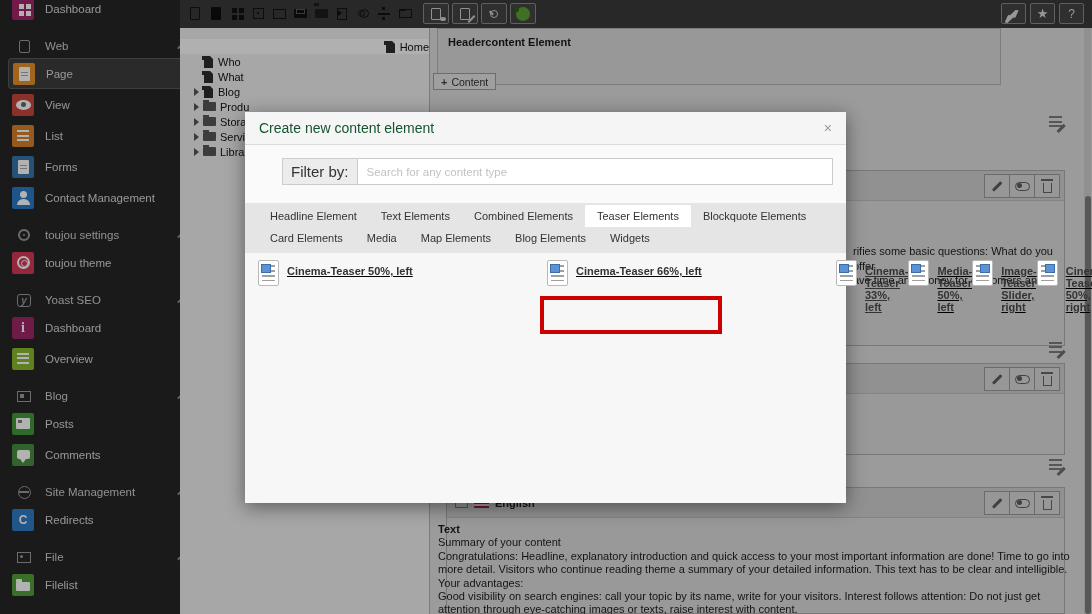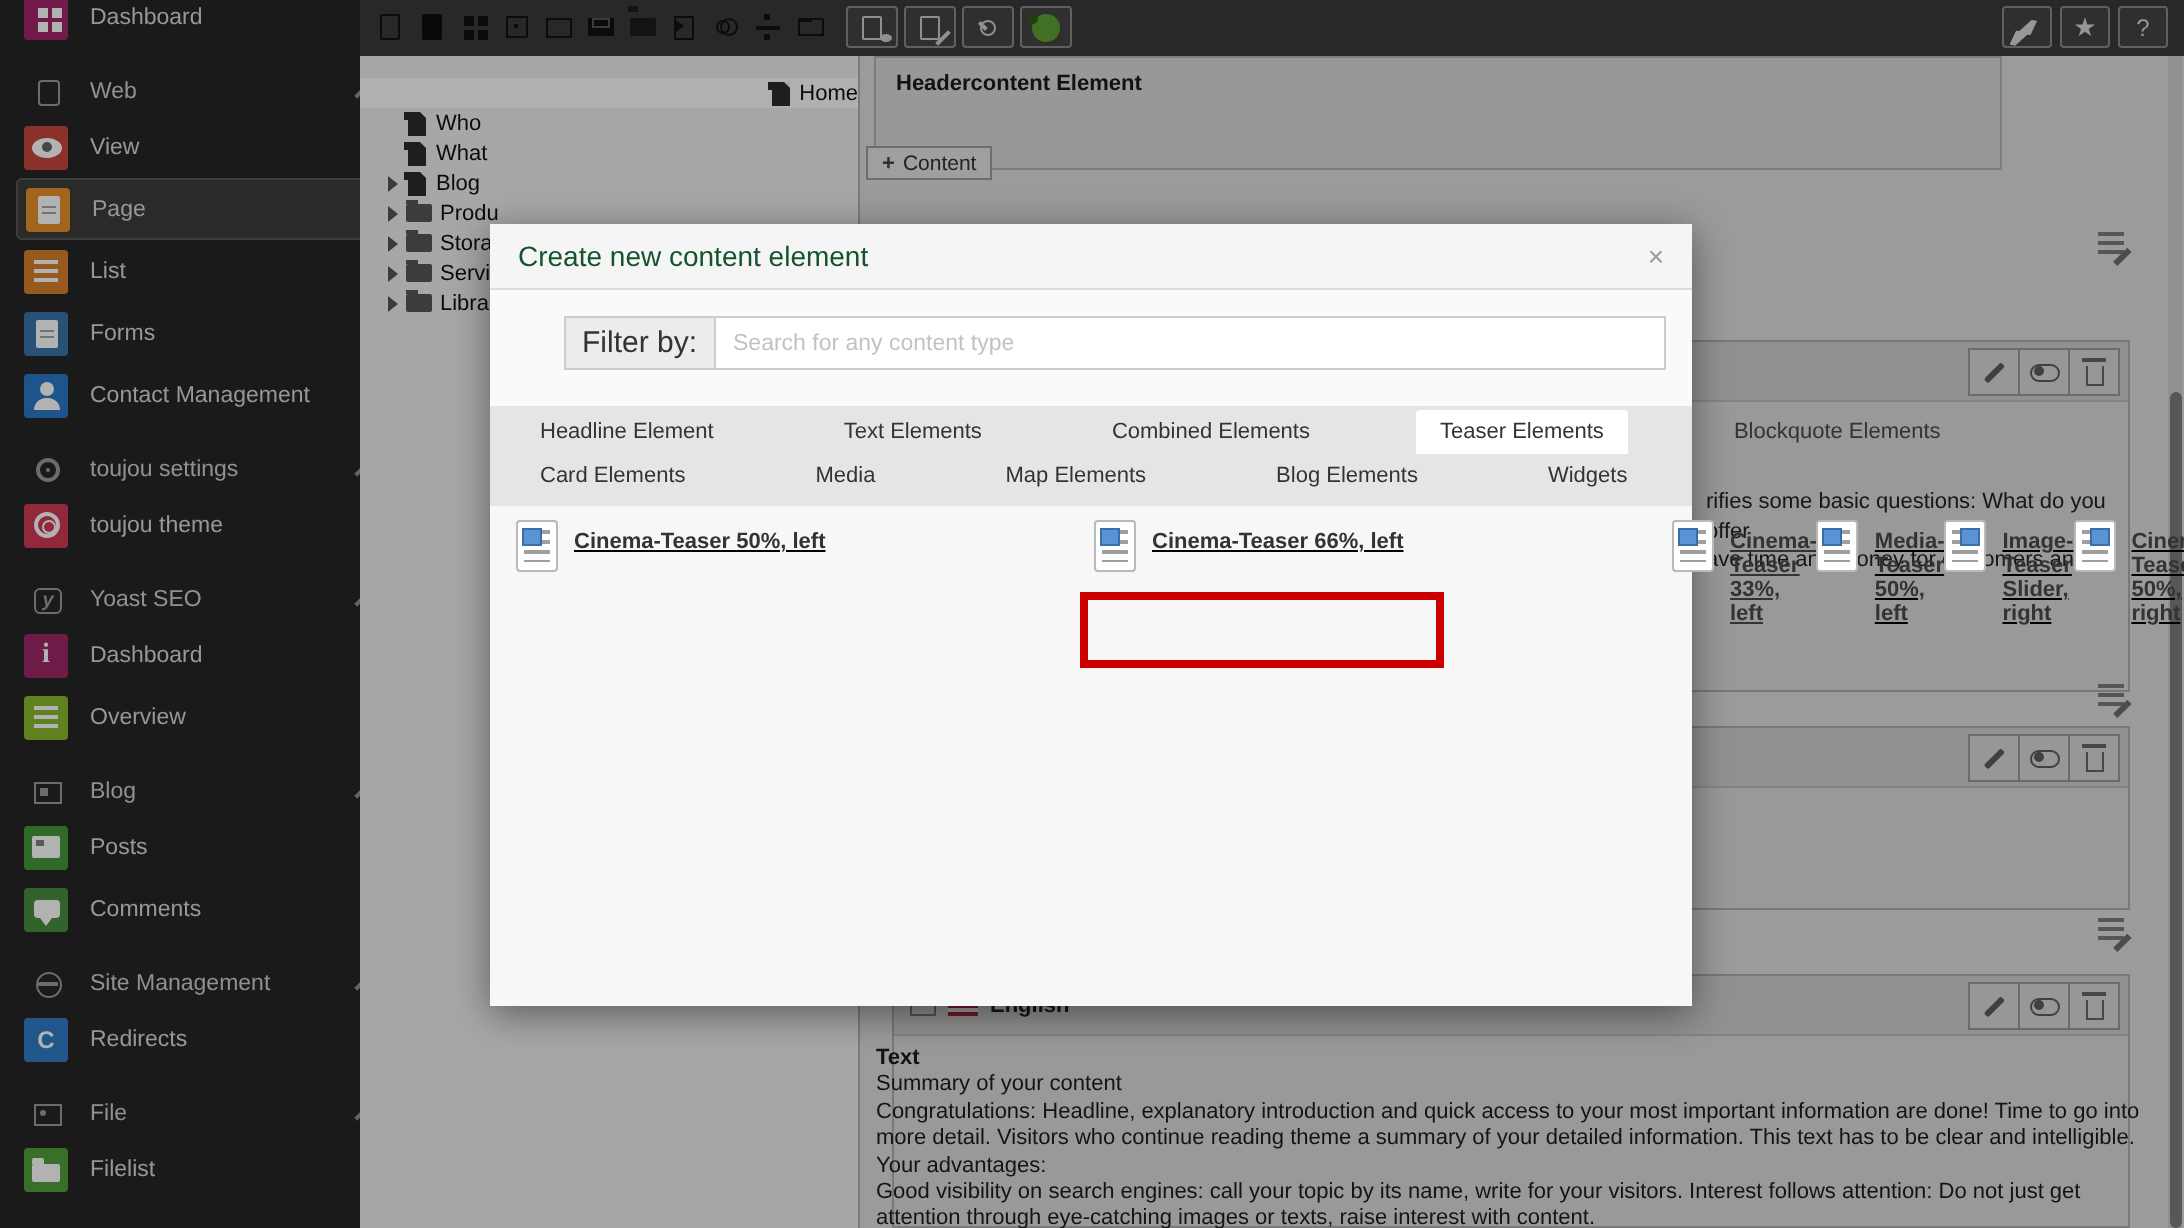--- a/index.html
+++ b/index.html
@@ -144,21 +144,21 @@
   .m-head { height:33px; background:#f5f5f5; border-bottom:1px solid #dcdcdc; display:flex; align-items:center; padding:0 14px; }
   .m-title { font-size:14px; color:#14532d; }
   .m-close { margin-left:auto; color:#9a9a9a; font-size:14px; cursor:pointer; line-height:1; }
   .m-filter { position:absolute; left:13px; right:13px; top:46px; height:27px; display:flex; }
   .m-filter .addon { background:#ececec; border:1px solid #cccccc; border-right:none; font-size:15px; color:#333;
                      display:flex; align-items:center; padding:0 8px; white-space:nowrap;margin-left:24px; }
   .m-filter input { flex:1; border:1px solid #cccccc; background:#fff; font-size:11.5px; padding:0 9px; outline:none;
                     font-family:"Liberation Sans", sans-serif; color:#333; }
   .m-filter input::placeholder { color:#c2c2c2; }
   .m-tabs { position:absolute; left:0; right:0; top:91px; height:50px; background:#e5e5e5; padding:2px 0 0 13px; }
-  .tab-row { display:flex;gap:41px; }
+  .tab-row { display:flex; }
   .m-tab { font-size:11px; color:#333; padding:5px 12px; cursor:pointer; white-space:nowrap; }
   .m-tab.active { background:#fff; border-radius:2px 2px 0 0; }
   .m-list { position:absolute; left:0; right:0; top:141px; bottom:0; background:#f7f7f7; padding:7px 13px;text-decoration:underline; }
   .cols { display:grid; grid-template-columns:289px 289px; grid-auto-rows:39px; grid-auto-flow:column; }
   .ce-item { display:flex; align-items:flex-start; gap:8px; cursor:pointer; }
   .ce-icon { width:21px; height:26px; background:#fff; border:1px solid #b9b9b9; border-radius:2px; position:relative; flex:none; }
   .ce-icon::before { content:""; position:absolute; left:3px; right:3px; top:4px; height:16px;
                      background:repeating-linear-gradient(to bottom, #9f9f9f 0 2px, transparent 2px 5px); }
   .ce-icon.im-left::after  { content:""; position:absolute; left:2px; top:3px;  width:8px; height:7px; background:#5a93d6; border:1px solid #3b6ea8; }
   .ce-icon.im-right::after { content:""; position:absolute; right:2px; top:3px; width:8px; height:7px; background:#5a93d6; border:1px solid #3b6ea8; }
@@ -178,31 +178,31 @@
         </span>
       <span>Dashboard</span>
     </div>
     <div class="sb-header">
       <span class="hico">
           <span class="g h-doc"></span>
         </span>
       <span>Web</span>
       <span class="chev"></span>
     </div>
-    <div class="sb-item">
-      <span class="tile" style="background-color: rgb(201, 70, 61);">
-          <span class="g g-eye"></span>
-        </span>
-      <span>View</span>
-    </div>
     <div class="sb-item active">
       <span class="tile" style="background-color: rgb(232, 145, 44);">
           <span class="g g-doc"></span>
         </span>
       <span>Page</span>
+    </div>
+    <div class="sb-item">
+      <span class="tile" style="background-color: rgb(201, 70, 61);">
+          <span class="g g-eye"></span>
+        </span>
+      <span>View</span>
     </div>
     <div class="sb-item">
       <span class="tile" style="background-color: rgb(217, 130, 43);">
           <span class="g g-lines"></span>
         </span>
       <span>List</span>
     </div>
     <div class="sb-item">
       <span class="tile" style="background-color: rgb(58, 118, 168);">
           <span class="g g-doc"></span>

